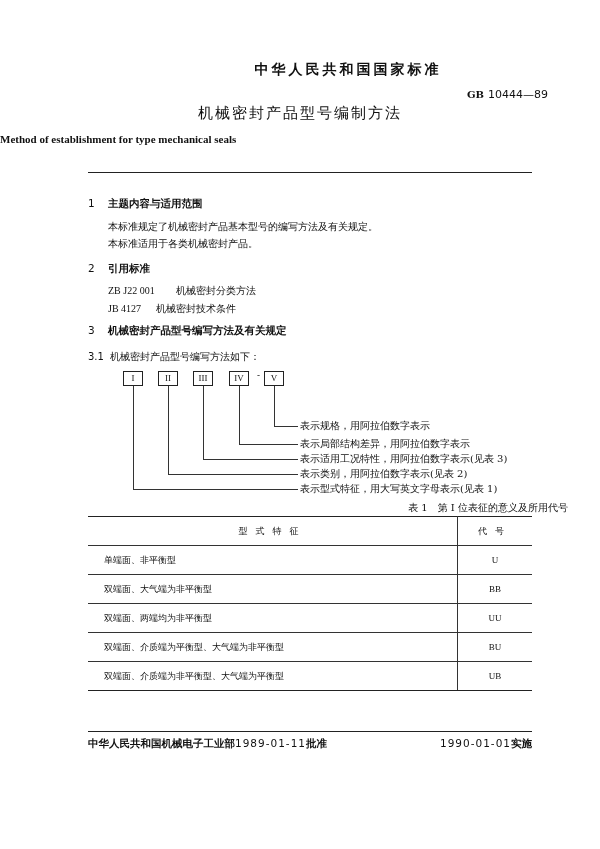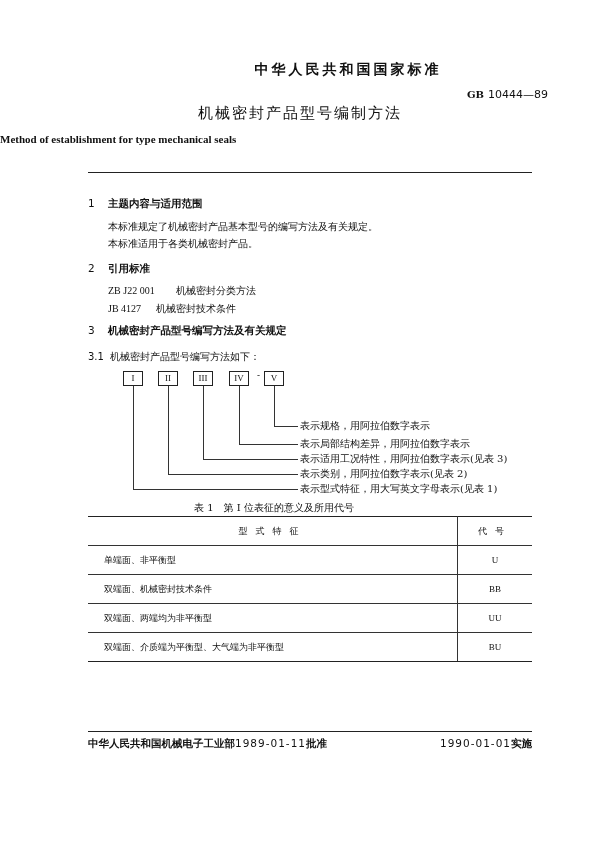--- a/index.html
+++ b/index.html
@@ -16,21 +16,21 @@
     .rule { height: 0; border-top: 1.5px solid #222; }
     .sec { font-family: "DejaVu Sans", sans-serif; font-weight: bold; font-size: 10.5px; }
     .sec .num { display: inline-block; width: 20px; font-weight: normal; }
     .para { font-size: 10px; font-family: "DejaVu Serif", serif; }
     .ref { font-size: 10px; font-family: "DejaVu Serif", serif; }
     .ref .code { display: inline-block; width: 68px; font-family: "Liberation Serif", serif; }
     .box { width: 18px; height: 13px; border: 1px solid #222; font-family: "Liberation Serif", serif; font-size: 9px; text-align: center; line-height: 13px; }
     .vline { width: 0; border-left: 1px solid #333; }
     .hline { height: 0; border-top: 1px solid #333; }
     .legend { font-size: 10px; font-family: "DejaVu Serif", serif; white-space: nowrap; }
-    .table-cap { left: 0; width: 548px; top: 501px; text-align: center; font-size: 10px; font-family: "DejaVu Serif", serif; }
+    .table-cap { left: 0; width: 548px; top: 501px; text-align: right; font-size: 10px; font-family: "DejaVu Serif", serif; padding-left: 20px; }
     table.t1 { position: absolute; left: 88px; top: 516px; width: 444px; border-collapse: collapse; font-size: 9px; font-family: "DejaVu Serif", serif; }
     table.t1 th, table.t1 td { border-bottom: 1px solid #333; height: 28px; padding: 0; }
     table.t1 thead th { border-top: 1.5px solid #222; font-weight: normal; letter-spacing: 8px; }
     table.t1 tr:last-child td { border-bottom: 1.5px solid #222; }
     table.t1 .c1 { width: 353px; border-right: 1px solid #333; text-align: left; padding-left: 16px; }
     table.t1 thead .c1 { text-align: center; padding-left: 0; }
     table.t1 .c2 { text-align: center; font-family: "Liberation Serif", serif; }
     .footer { font-family: "DejaVu Sans", sans-serif; font-weight: bold; font-size: 10.5px; }
     .footer .d { font-weight: normal; font-family: "DejaVu Sans", sans-serif; letter-spacing: 1px; }
   </style>
@@ -85,29 +85,33 @@
       <th class="c1">型式特征</th>
       <th class="c2">代号</th>
     </tr>
   </thead>
   <tbody>
     <tr>
         <td class="c1">单端面、非平衡型</td>
         <td class="c2">U</td>
       </tr>
     <tr>
-        <td class="c1">双端面、机械密封技术条件</td>
+        <td class="c1">双端面、大气端为非平衡型</td>
         <td class="c2">BB</td>
       </tr>
     <tr>
         <td class="c1">双端面、两端均为非平衡型</td>
         <td class="c2">UU</td>
       </tr>
     <tr>
         <td class="c1">双端面、介质端为平衡型、大气端为非平衡型</td>
         <td class="c2">BU</td>
       </tr>
+    <tr>
+        <td class="c1">双端面、介质端为非平衡型、大气端为平衡型</td>
+        <td class="c2">UB</td>
+      </tr>
   </tbody>
 </table>
 
 <div class="abs rule" style="left:88px; top:731px; width:444px;"></div>
 <div class="abs footer" style="left:88px; top:737px;"><span>中华人民共和国机械电子工业部</span><span class="d">1989-01-11</span><span>批准</span></div>
 <div class="abs footer" style="right:68px; top:737px;"><span class="d">1990-01-01</span><span>实施</span></div>
 
 </body></html>

